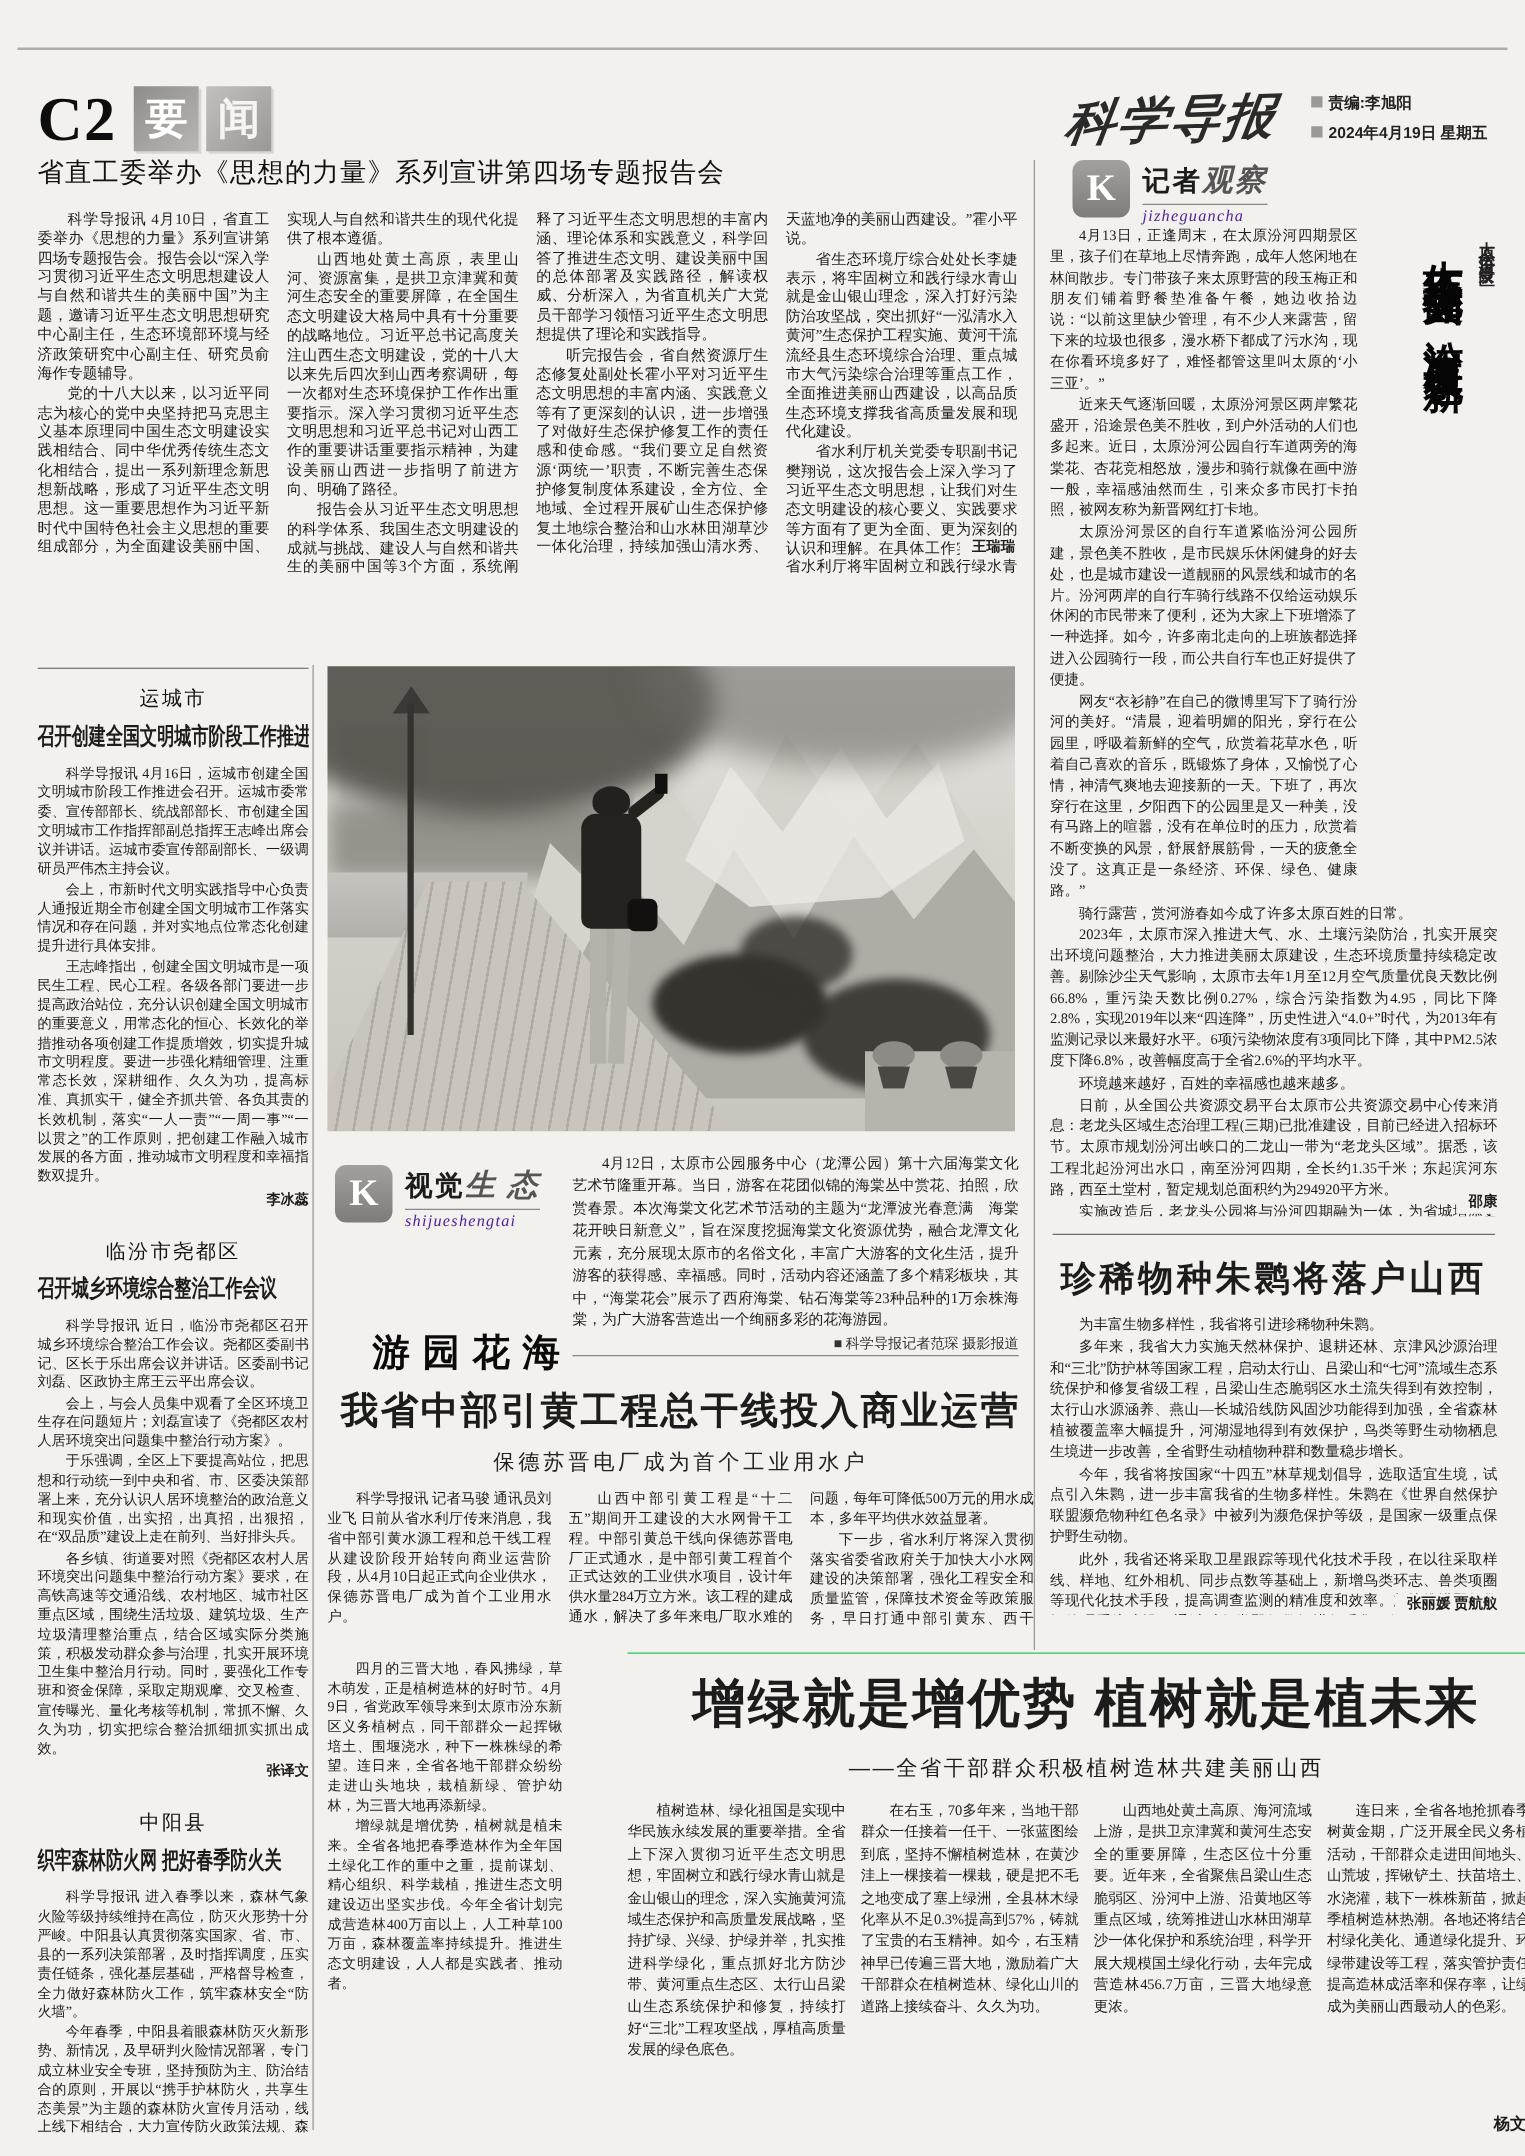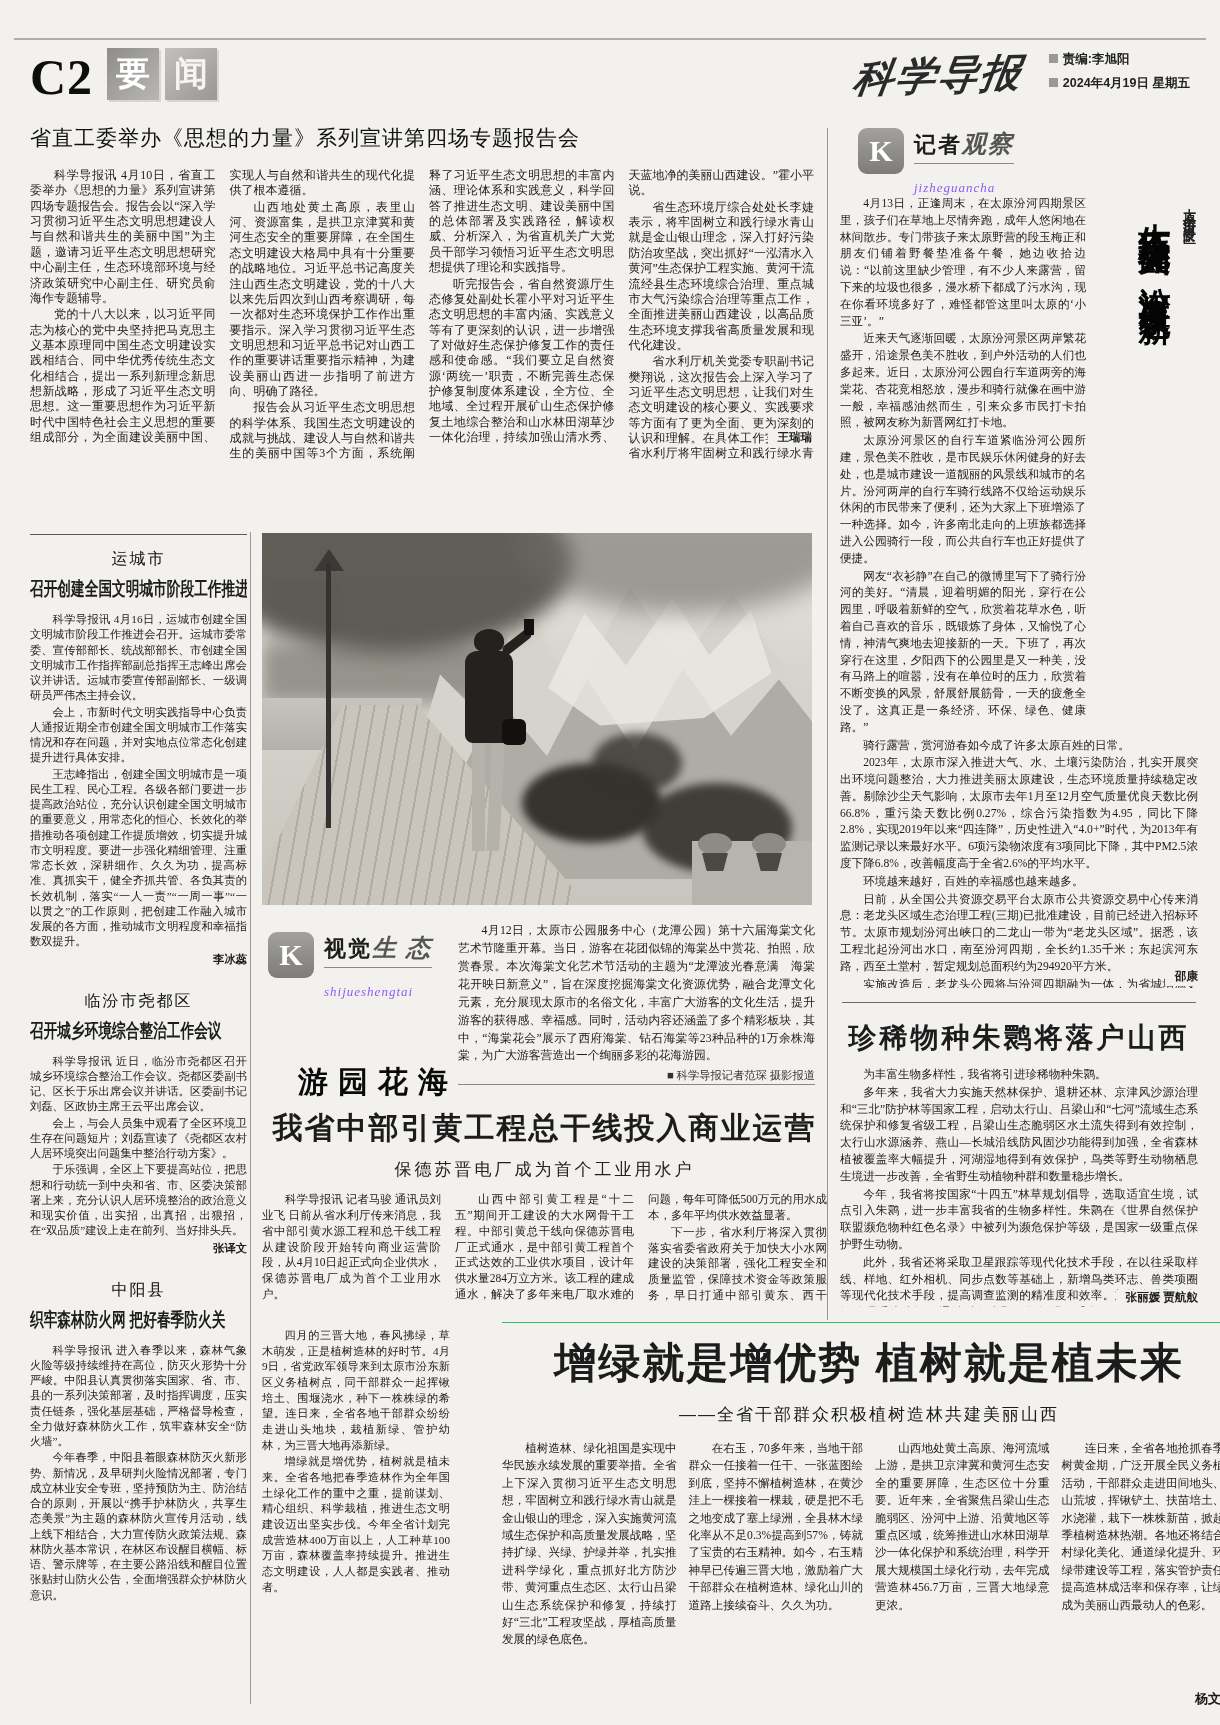--- a/index.html
+++ b/index.html
@@ -7,21 +7,21 @@
   body { width:1220px; height:1725px; background:#f3f1ee; color:#1c1c1c;
          font-family:"Liberation Serif", serif; }
   #page { position:relative; width:1220px; height:1725px; overflow:hidden; }
   .abs { position:absolute; }
   .sans { font-family:"Liberation Sans", sans-serif; }
   .jt { text-align:justify; }
   p { margin:0 0 1px 0; text-indent:2em; }
 
   
   #toprule { left:14px; top:38px; width:1192px; height:2px; background:#b0ada8; }
-  #header { left:30px; top:48px; width:1160px; height:70px; display:flex; }
+  #header { left:30px; top:60px; width:1160px; height:70px; display:flex; align-items:center; }
   .edition { font:bold 50px "Liberation Serif", serif; color:#0d0d0d; letter-spacing:1px; }
   .yw-wrap { display:flex; gap:6px; margin-left:14px; }
   .yw-box { width:52px; height:52px; display:flex; align-items:center; justify-content:center;
             font:bold 34px "Liberation Sans", sans-serif; color:#fff;
             background:linear-gradient(135deg,#8f8d8a,#b9b7b3); box-shadow:2px 2px 0 #d8d6d2; }
   .yw-box.b2 { background:linear-gradient(135deg,#c2c0bc,#9a9894); color:#f6f5f3; }
   .hd-spacer { flex:1; }
   .paper-logo { font:bold italic 40px "Liberation Serif", serif; color:#2a2a2a;
                 transform:skewX(-10deg) rotate(-2deg); letter-spacing:2px; margin-right:28px; }
   .hd-info { font:bold 12.5px "Liberation Sans", sans-serif; color:#222; line-height:1.9; }
@@ -96,22 +96,22 @@
 
   
   #visual { left:262px; top:916px; width:553px; height:186px; }
   .kbrand { position:absolute; left:6px; top:16px; display:flex; align-items:flex-start; gap:10px; }
   .kbox { width:46px; height:46px; border-radius:9px; background:linear-gradient(#a3a19e,#7e7c79);
           color:#fff; font:bold 30px "Liberation Serif", serif; display:flex; align-items:center;
           justify-content:center; }
   .kb-text { border-bottom:0; }
   .kb-row { font-size:22px; font-weight:bold; letter-spacing:2px; }
   .kb-row .script { font-family:"Liberation Serif", serif; font-style:italic; color:#555; font-size:24px; }
-  .kb-pinyin { font:italic 13px "Liberation Serif", serif; color:#8b5cf6; border-top:1px solid #888;
-               margin-top:3px; padding-top:16px; letter-spacing:1px; }
+  .kb-pinyin { font:italic 13px "Liberation Serif", serif; color:#4c1d95; border-top:1px solid #888;
+               margin-top:3px; padding-top:1px; letter-spacing:1px; }
   .photo-title { position:absolute; left:36px; top:146px; font:bold 30px "Liberation Sans", sans-serif;
                  letter-spacing:10px; color:#0a0a0a; }
   .caption { position:absolute; left:196px; top:6px; width:357px; font-size:11.8px; line-height:1.52; }
   .credit { text-align:right; text-indent:0; color:#333; font-size:11.3px; margin-top:2px; }
   .cap-rule { position:absolute; left:196px; top:168px; width:357px; height:1px; background:#8a8783; }
 
   
   #yinhuang { left:262px; top:1108px; width:565px; }
   .yh-head { font:bold 30px "Liberation Sans", sans-serif; text-align:center; letter-spacing:2px; white-space:nowrap; }
   .yh-sub { font:17px "Liberation Sans", sans-serif; text-align:center; letter-spacing:3px; margin-top:9px; color:#222; }
@@ -201,20 +201,21 @@
       <div class="lby">李冰蕊</div>
     </div>
 
     <div class="larticle">
       <div class="kicker2">临汾市尧都区</div>
       <div class="lhead">召开城乡环境综合整治工作会议</div>
       <div class="lbody jt">
           <p>科学导报讯 近日，临汾市尧都区召开城乡环境综合整治工作会议。尧都区委副书记、区长于乐出席会议并讲话。区委副书记刘磊、区政协主席王云平出席会议。</p>
           <p>会上，与会人员集中观看了全区环境卫生存在问题短片；刘磊宣读了《尧都区农村人居环境突出问题集中整治行动方案》。</p>
           <p>于乐强调，全区上下要提高站位，把思想和行动统一到中央和省、市、区委决策部署上来，充分认识人居环境整治的政治意义和现实价值，出实招，出真招，出狠招，在“双品质”建设上走在前列、当好排头兵。</p>
+          <p>各乡镇、街道要对照《尧都区农村人居环境突出问题集中整治行动方案》要求，在高铁高速等交通沿线、农村地区、城市社区重点区域，围绕生活垃圾、建筑垃圾、生产垃圾清理整治重点，结合区域实际分类施策，积极发动群众参与治理，扎实开展环境卫生集中整治月行动。同时，要强化工作专班和资金保障，采取定期观摩、交叉检查、宣传曝光、量化考核等机制，常抓不懈、久久为功，切实把综合整治抓细抓实抓出成效。</p>
         </div>
       <div class="lby">张译文</div>
     </div>
 
     <div class="larticle">
       <div class="kicker2">中阳县</div>
       <div class="lhead">织牢森林防火网  把好春季防火关</div>
       <div class="lbody jt">
           <p>科学导报讯 进入春季以来，森林气象火险等级持续维持在高位，防灭火形势十分严峻。中阳县认真贯彻落实国家、省、市、县的一系列决策部署，及时指挥调度，压实责任链条，强化基层基础，严格督导检查，全力做好森林防火工作，筑牢森林安全“防火墙”。</p>
           <p>今年春季，中阳县着眼森林防灭火新形势、新情况，及早研判火险情况部署，专门成立林业安全专班，坚持预防为主、防治结合的原则，开展以“携手护林防火，共享生态美景”为主题的森林防火宣传月活动，线上线下相结合，大力宣传防火政策法规、森林防火基本常识，在林区布设醒目横幅、标语、警示牌等，在主要公路沿线和醒目位置张贴封山防火公告，全面增强群众护林防火意识。</p>

